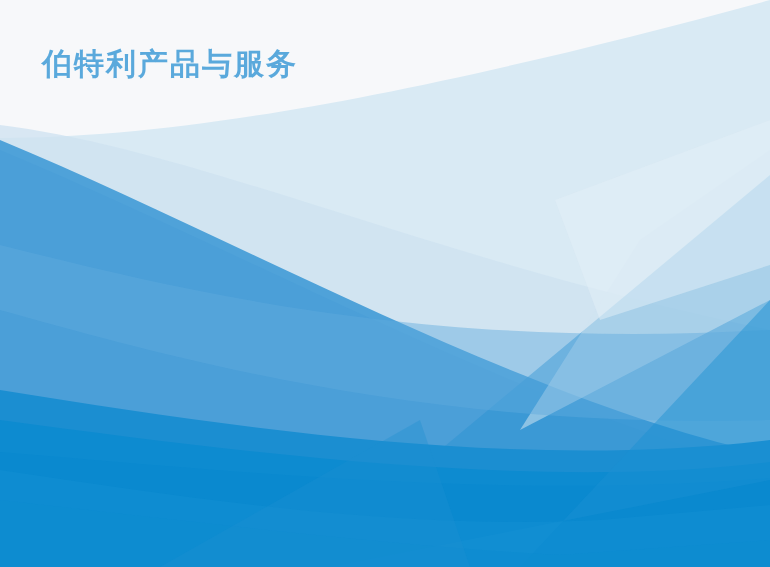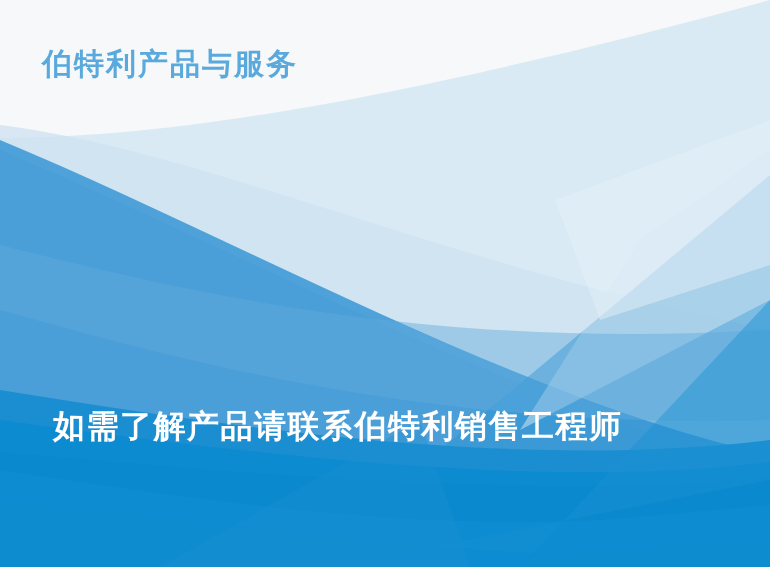--- a/index.html
+++ b/index.html
@@ -99,15 +99,14 @@
 
     <path d="M0 500 C 180 520, 380 545, 560 555 L770 540 L770 567 L0 567 Z" fill="#0d8bd0" opacity="0.7"></path>
 
     <path d="M160 567 L420 420 L470 567 Z" fill="#1c8fd2" opacity="0.35"></path>
 
   </svg>
 
   <div class="header-title">伯特利产品与服务</div>
 
 
-  <div class="sub-title">如需了解产品请联系伯特利销售工程师</div>
 
 </div>
 
 </body></html>

